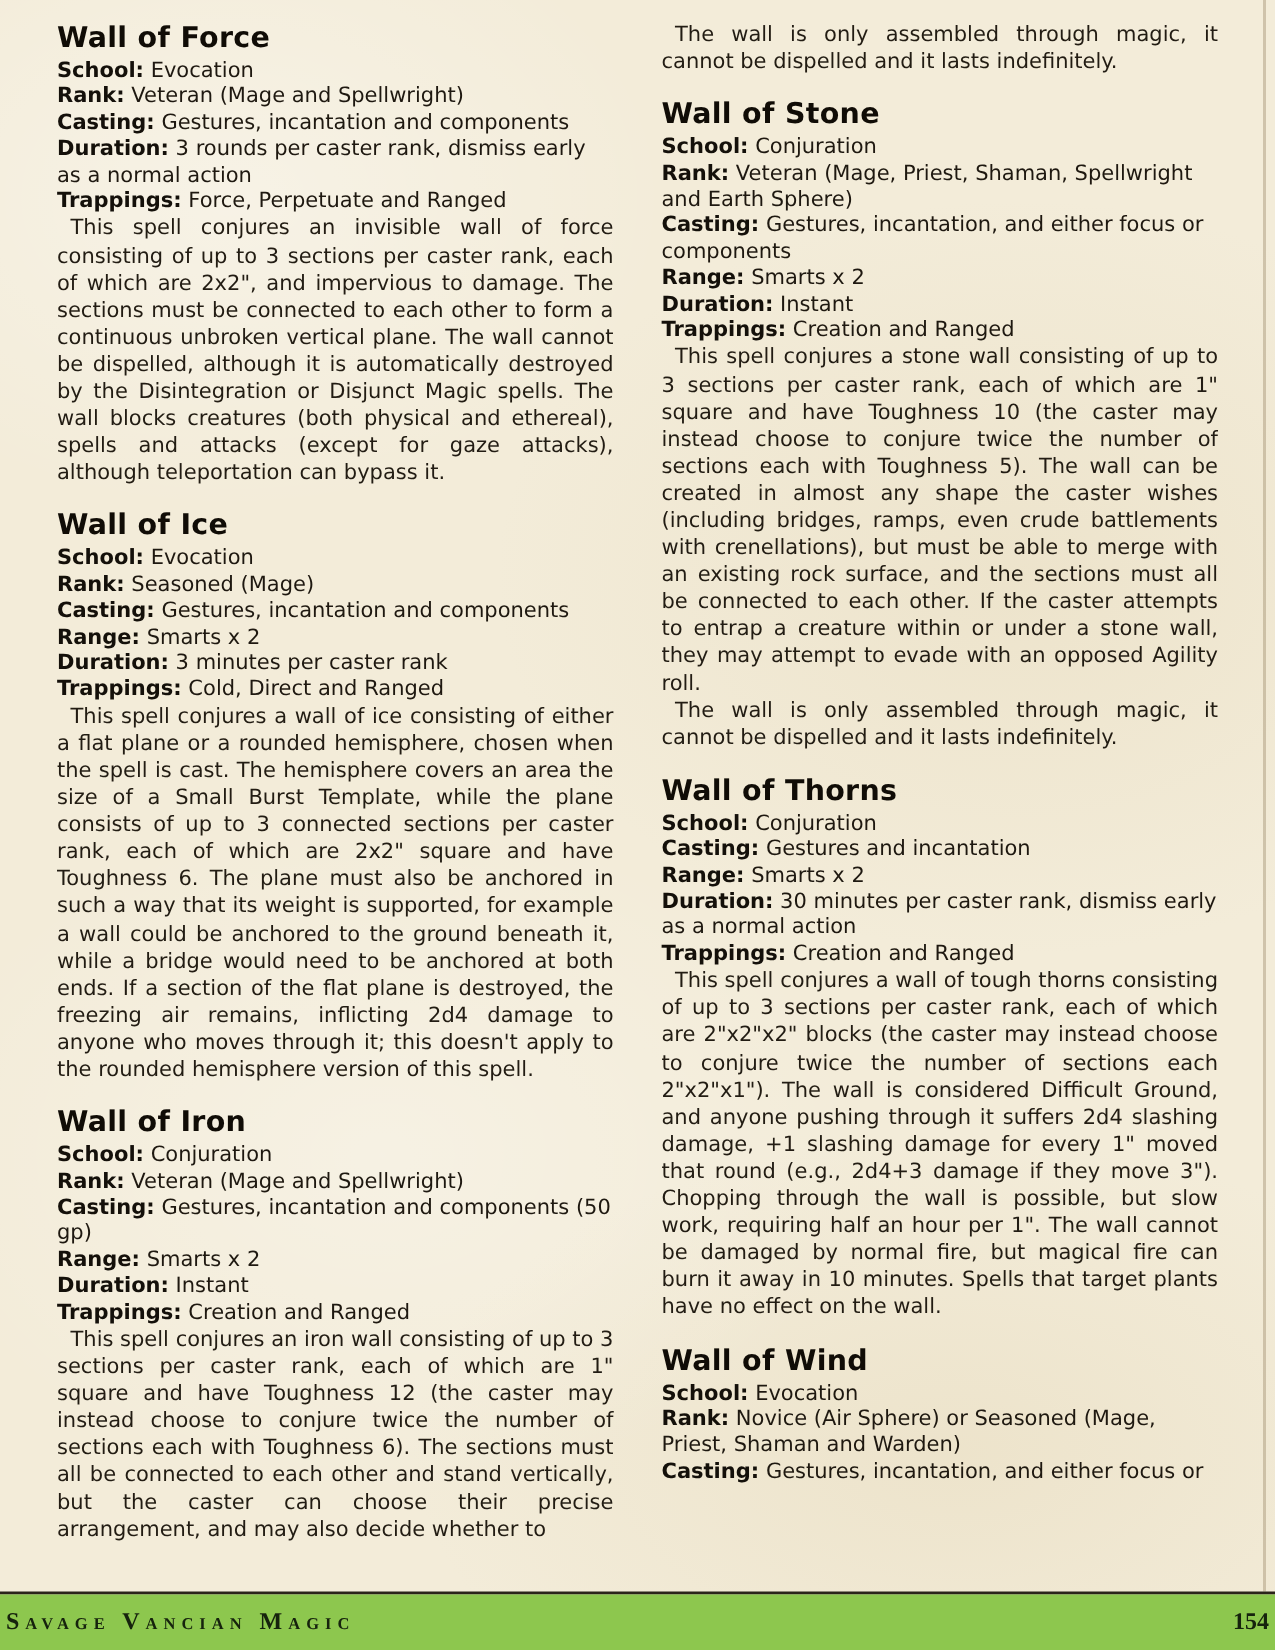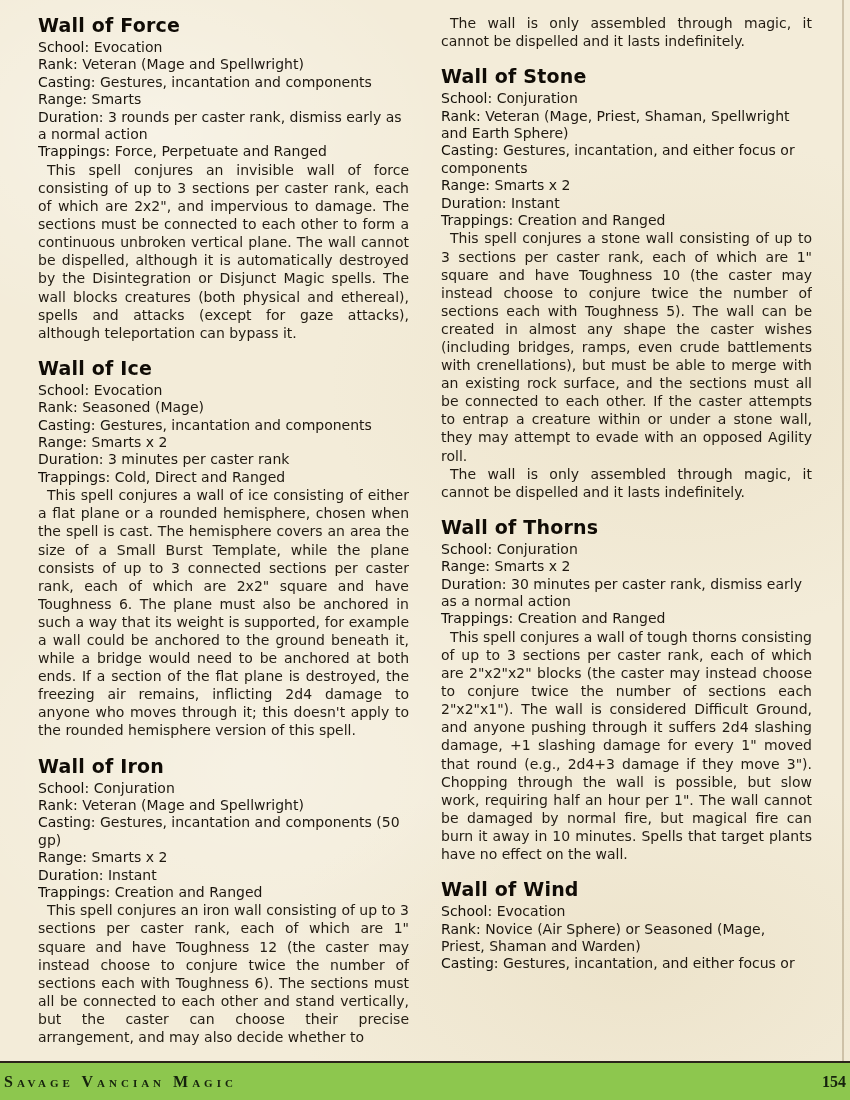--- a/index.html
+++ b/index.html
@@ -46,21 +46,21 @@
   }
   .column > .spell-block:first-child .spell-title {
     margin-top: 0;
   }
   .stat-line {
     font-size: 14px;
     line-height: 17.4px;
     margin: 0;
   }
   .stat-label {
-    font-weight: normal;
+    font-weight: bold;
     color: #14100a;
     text-align: right;
   }
   .body-para {
     margin: 0;
     font-size: 14px;
     line-height: 18.1px;
     text-align: justify;
     text-indent: 9px;
     color: #221c13;
@@ -116,21 +116,20 @@
 <body>
 
 <div class="page">
   <div class="content">
     <div class="column" id="col-0">
         <div class="spell-block">
           <h2 class="spell-title">Wall of Force</h2>
           <div class="stat-line"><span class="stat-label">School:</span> <span>Evocation</span></div>
           <div class="stat-line"><span class="stat-label">Rank:</span> <span>Veteran (Mage and Spellwright)</span></div>
           <div class="stat-line"><span class="stat-label">Casting:</span> <span>Gestures, incantation and components</span></div>
-          <div class="stat-line"><span class="stat-label">Range:</span> <span>Smarts</span></div>
           <div class="stat-line"><span class="stat-label">Duration:</span> <span>3 rounds per caster rank, dismiss early as a normal action</span></div>
           <div class="stat-line"><span class="stat-label">Trappings:</span> <span>Force, Perpetuate and Ranged</span></div>
           <p class="body-para">This spell conjures an invisible wall of force consisting of up to 3 sections per caster rank, each of which are 2x2", and impervious to damage. The sections must be connected to each other to form a continuous unbroken vertical plane. The wall cannot be dispelled, although it is automatically destroyed by the Disintegration or Disjunct Magic spells. The wall blocks creatures (both physical and ethereal), spells and attacks (except for gaze attacks), although teleportation can bypass it.</p>
         </div>
         <div class="spell-block">
           <h2 class="spell-title">Wall of Ice</h2>
           <div class="stat-line"><span class="stat-label">School:</span> <span>Evocation</span></div>
           <div class="stat-line"><span class="stat-label">Rank:</span> <span>Seasoned (Mage)</span></div>
           <div class="stat-line"><span class="stat-label">Casting:</span> <span>Gestures, incantation and components</span></div>
           <div class="stat-line"><span class="stat-label">Range:</span> <span>Smarts x 2</span></div>
@@ -160,20 +159,21 @@
           <div class="stat-line"><span class="stat-label">Casting:</span> <span>Gestures, incantation, and either focus or components</span></div>
           <div class="stat-line"><span class="stat-label">Range:</span> <span>Smarts x 2</span></div>
           <div class="stat-line"><span class="stat-label">Duration:</span> <span>Instant</span></div>
           <div class="stat-line"><span class="stat-label">Trappings:</span> <span>Creation and Ranged</span></div>
           <p class="body-para">This spell conjures a stone wall consisting of up to 3 sections per caster rank, each of which are 1" square and have Toughness 10 (the caster may instead choose to conjure twice the number of sections each with Toughness 5). The wall can be created in almost any shape the caster wishes (including bridges, ramps, even crude battlements with crenellations), but must be able to merge with an existing rock surface, and the sections must all be connected to each other. If the caster attempts to entrap a creature within or under a stone wall, they may attempt to evade with an opposed Agility roll.</p>
           <p class="body-para">The wall is only assembled through magic, it cannot be dispelled and it lasts indefinitely.</p>
         </div>
         <div class="spell-block">
           <h2 class="spell-title">Wall of Thorns</h2>
           <div class="stat-line"><span class="stat-label">School:</span> <span>Conjuration</span></div>
+          <div class="stat-line"><span class="stat-label">Casting:</span> <span>Gestures and incantation</span></div>
           <div class="stat-line"><span class="stat-label">Range:</span> <span>Smarts x 2</span></div>
           <div class="stat-line"><span class="stat-label">Duration:</span> <span>30 minutes per caster rank, dismiss early as a normal action</span></div>
           <div class="stat-line"><span class="stat-label">Trappings:</span> <span>Creation and Ranged</span></div>
           <p class="body-para">This spell conjures a wall of tough thorns consisting of up to 3 sections per caster rank, each of which are 2"x2"x2" blocks (the caster may instead choose to conjure twice the number of sections each 2"x2"x1"). The wall is considered Difficult Ground, and anyone pushing through it suffers 2d4 slashing damage, +1 slashing damage for every 1" moved that round (e.g., 2d4+3 damage if they move 3"). Chopping through the wall is possible, but slow work, requiring half an hour per 1". The wall cannot be damaged by normal fire, but magical fire can burn it away in 10 minutes. Spells that target plants have no effect on the wall.</p>
         </div>
         <div class="spell-block">
           <h2 class="spell-title">Wall of Wind</h2>
           <div class="stat-line"><span class="stat-label">School:</span> <span>Evocation</span></div>
           <div class="stat-line"><span class="stat-label">Rank:</span> <span>Novice (Air Sphere) or Seasoned (Mage, Priest, Shaman and Warden)</span></div>
           <div class="stat-line"><span class="stat-label">Casting:</span> <span>Gestures, incantation, and either focus or</span></div>

